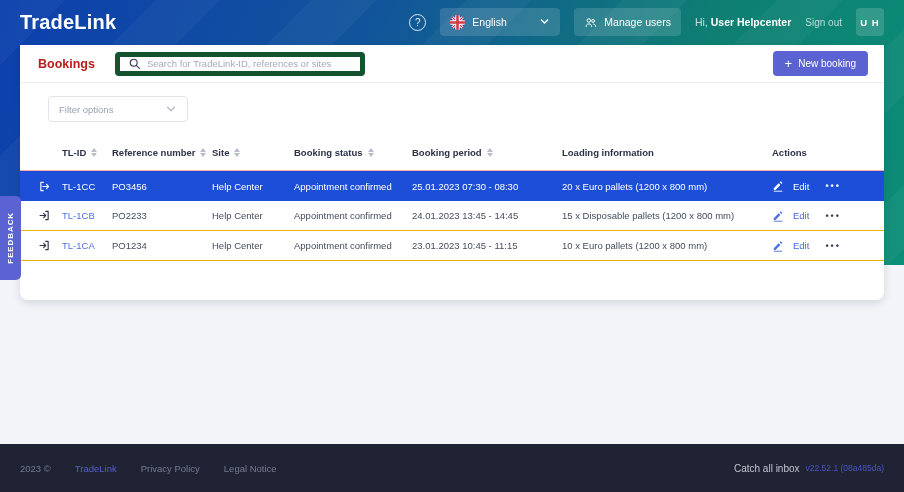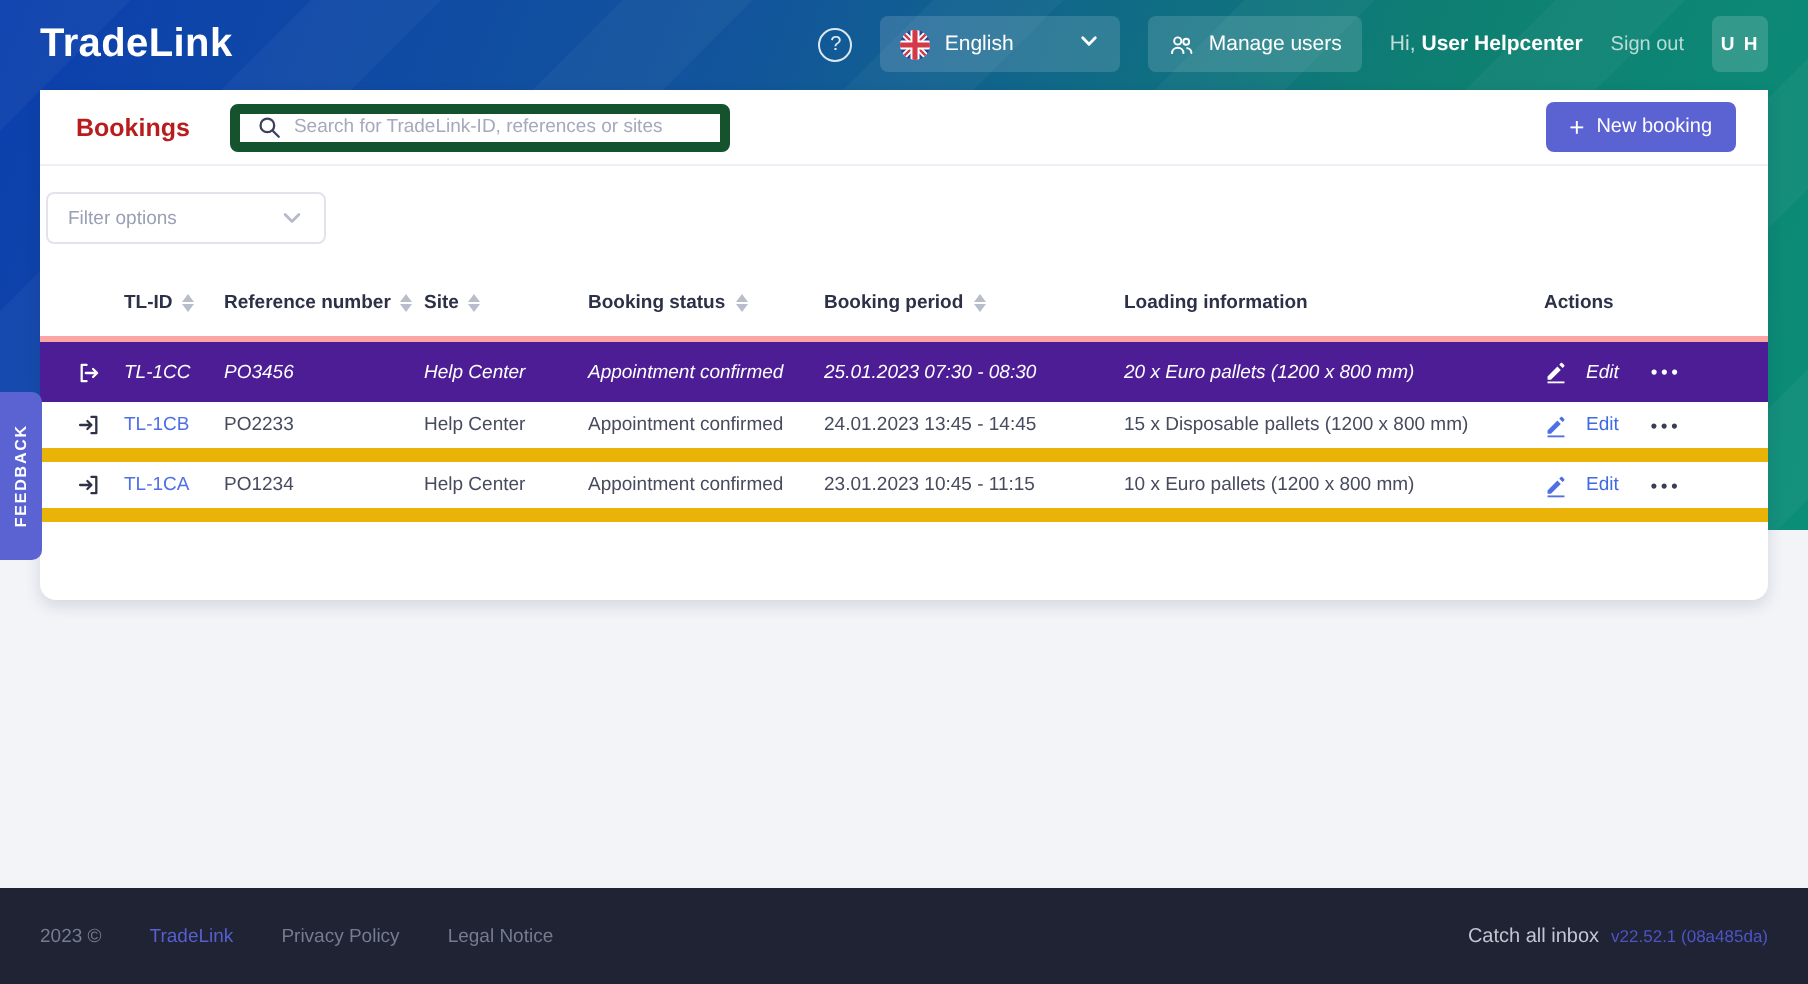--- a/index.html
+++ b/index.html
@@ -50,45 +50,45 @@
   .search { width:250px; height:24px; border:5px solid #14532d; border-radius:4px;
     display:flex; align-items:center; gap:6px; padding:0 8px; background:#fff; }
   .search input { border:none; outline:none; flex:1; font-size:9.5px; font-family:inherit;
     color:#3c405a; background:transparent; }
   .search input::placeholder { color:#a4a9bc; }
   .btn-primary { margin-left:auto; height:25px; padding:0 12px; background:#5b63d3; color:#fff;
     border:none; border-radius:4px; font-size:10px; font-family:inherit; display:flex;
     align-items:center; gap:6px; cursor:pointer; }
   .btn-primary .plus { font-size:13px; font-weight:400; line-height:1; }
 
-  .filter-row { padding:13px 3px; }
+  .filter-row { padding:13px 28px; }
   .select { width:140px; height:26px; border:1px solid #e2e4ec; border-radius:4px;
     display:flex; align-items:center; padding:0 10px; font-size:9.5px; color:#9aa0b4;
     cursor:pointer; background:#fff; }
   .select .chev { margin-left:auto; display:flex; color:#b5bac8; }
 
   
   .thead, .tr { display:grid; grid-template-columns:24px 50px 100px 82px 118px 150px 210px 1fr;
     align-items:center; padding:0 16px 0 18px; }
-  .thead { height:36px; border-bottom:3px solid #fca5a5;text-align:center; }
+  .thead { height:36px; border-bottom:1px solid #fca5a5;text-align:center; }
   .th { font-size:9.5px; font-weight:700; color:#2d3148; display:flex; align-items:center; }
   .sort { display:inline-flex; flex-direction:column; gap:1px; margin-left:5px; }
   .sort i { width:0; height:0; border-left:3px solid transparent; border-right:3px solid transparent; }
   .sort i.up { border-bottom:4px solid #b9bdca; }
   .sort i.dn { border-top:4px solid #b9bdca; }
 
-  .tr { height:30px; border-bottom:7px solid #eab308; font-size:9.5px; color:#474b5e; cursor:pointer; }
+  .tr { height:30px; border-bottom:1px solid #eab308; font-size:9.5px; color:#474b5e; cursor:pointer; }
   .tr .dir { display:flex; color:#2e3247; }
   .tr .tlid { color:#4f6fe5; cursor:pointer; }
   .tr .actions { display:flex; align-items:center; }
   .tr .pencil { display:flex; color:#4f6fe5; }
   .tr .edit-link { color:#3f6ce2; margin-left:9px; cursor:pointer; text-decoration:none; }
   .tr .dots { margin-left:16px; color:#3a3e52; font-size:9px; letter-spacing:2px; font-weight:700;
     cursor:pointer; }
-  .tr.selected { background:#4c1d95; color:#fff; border-bottom:none;font-style:italic; }
+  .tr.selected { background:#1d4ed8; color:#fff; border-bottom:none; }
   .tr.selected .dir, .tr.selected .tlid, .tr.selected .pencil,
   .tr.selected .edit-link, .tr.selected .dots { color:#fff; }
 
   
   .footer { position:absolute; left:0; bottom:0; width:904px; height:48px; background:#1f2333;
     display:flex; align-items:center; padding:12px 20px; font-size:9.5px; color:#767b90; z-index:5; }
   .f-left { display:flex; align-items:center; gap:24px; }
   .f-left a { text-decoration:none; color:#767b90; cursor:pointer; }
   .f-left a.brand { color:#565fd0; }
   .f-right { margin-left:auto; display:flex; align-items:flex-start; gap:6px; }

